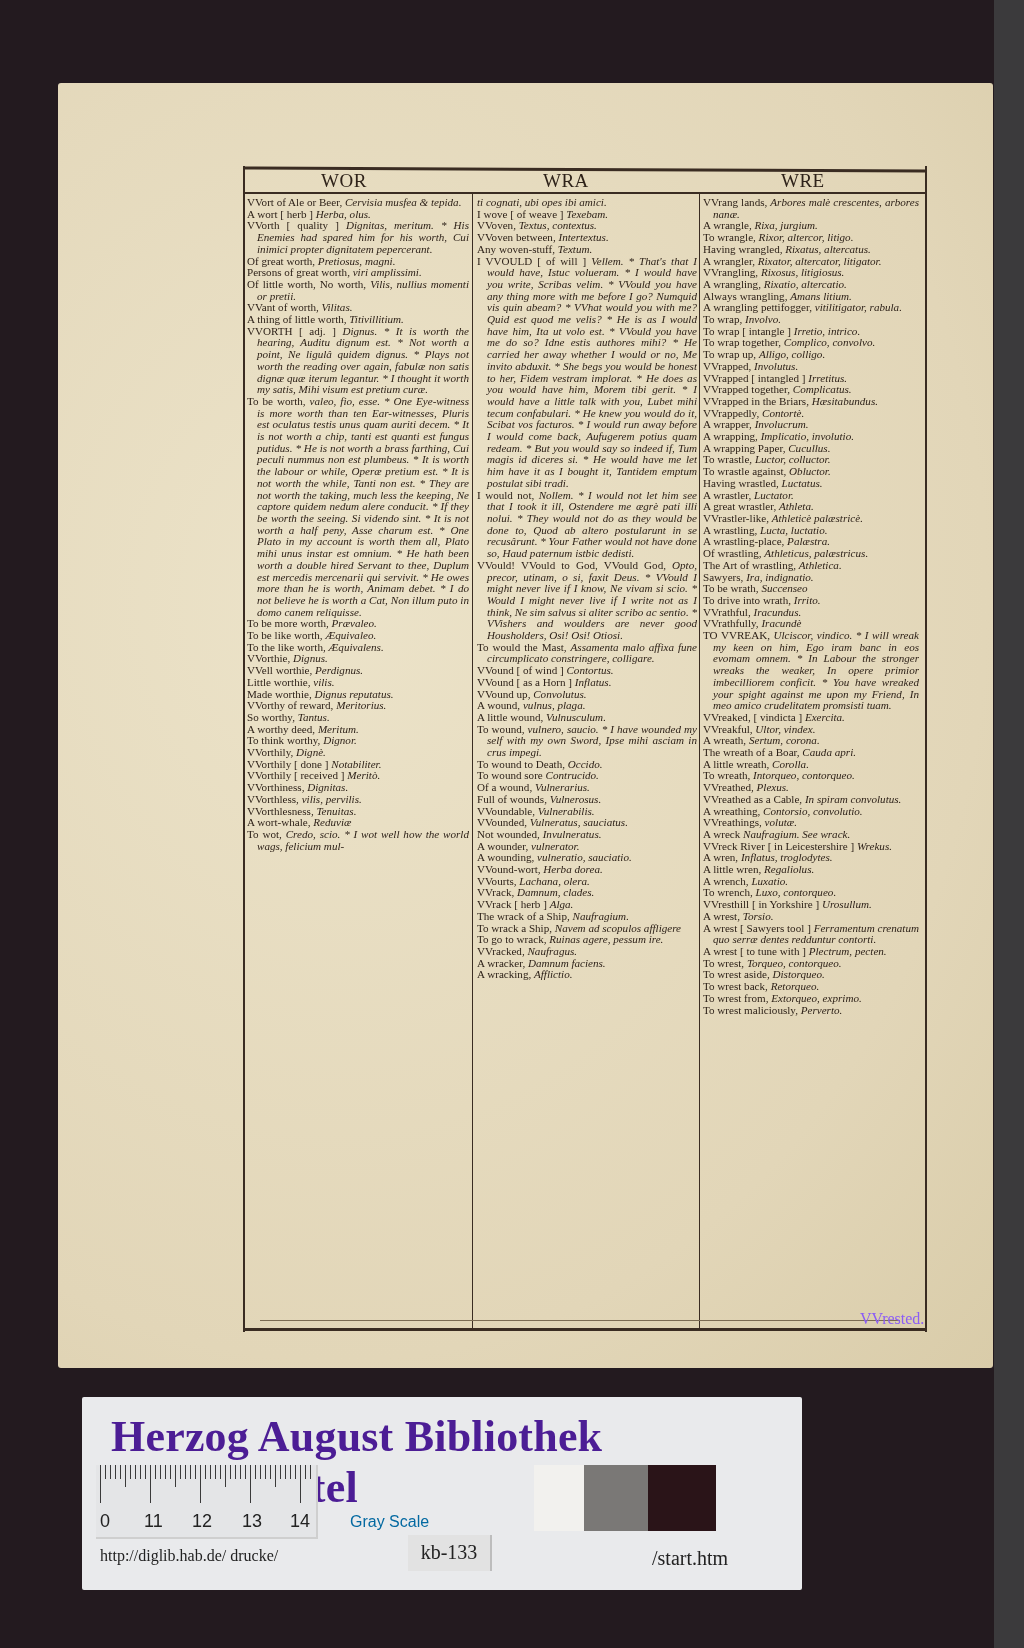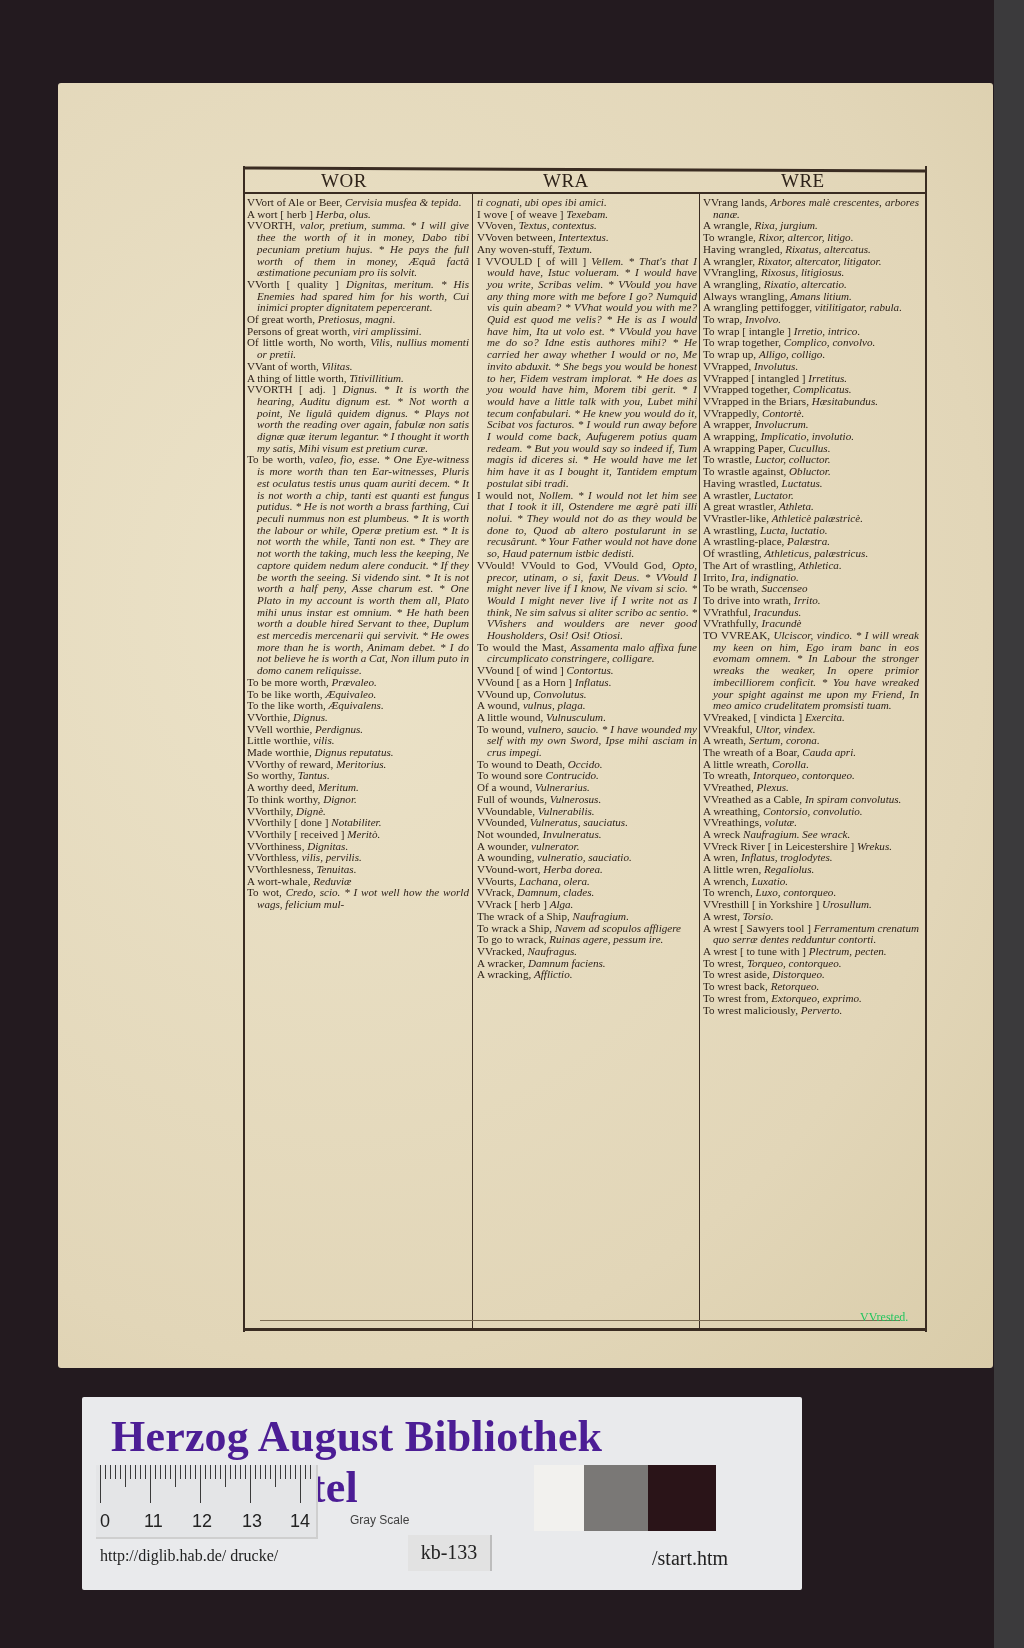--- a/index.html
+++ b/index.html
@@ -32,21 +32,21 @@
     position:absolute; top:197px; height:1125px; overflow:hidden;
     font-size:11.1px; line-height:11.7px; color:#2e2219;
   }
   .col1 { left:247px; width:222px; }
   .col2 { left:477px; width:220px; }
   .col3 { left:703px; width:216px; }
   .divider { position:absolute; top:194px; width:1px; height:1135px; background:#3a2c22; }
   .entry { margin:0; padding-left:10px; text-indent:-10px; text-align:justify; }
   .en { font-style:normal; }
   .la { font-style:italic; }
-  .catch { position:absolute; left:860px; top:1310px; font-size:12px; color:#22c55e; }
+  .catch { position:absolute; left:860px; top:1310px; font-size:16px; color:#8b5cf6; }
 
   
   .card {
     position:absolute; left:82px; top:1397px; width:720px; height:193px;
     background:#e9eaec; border-radius:2px;
   }
   .card-title {
     position:absolute; left:29px; top:14px; font-size:44px; font-weight:bold;
     color:#4c1d95; font-family:"Liberation Serif", serif; letter-spacing:0.2px;
   }
@@ -55,21 +55,21 @@
     background:#e4e5e7; border-right:2px solid #cfcfcf; border-bottom:2px solid #cfcfcf;
   }
   .ticks { position:absolute; left:4px; top:0; width:212px; height:40px; }
   .tick { position:absolute; top:0; width:1px; background:#3a3a3a; }
   .ruler-nums { position:absolute; left:4px; top:46px; width:216px; font-size:18px; font-family:"Liberation Sans", sans-serif; color:#222; }
   .ruler-nums span { position:absolute; }
   .kodak {
     position:absolute; left:248px; top:56px; font-family:"Liberation Sans", sans-serif;
     font-weight:bold; font-size:50px; color:#2b1a1c; letter-spacing:-1px;
   }
-  .gray-label { position:absolute; left:268px; top:116px; font-family:"Liberation Sans", sans-serif; font-size:12px; color:#404040; }
+  .gray-label { position:absolute; left:268px; top:116px; font-family:"Liberation Sans", sans-serif; font-size:16px; color:#0369a1; }
   .patch { position:absolute; top:68px; height:66px; }
   .patch.white { left:452px; width:50px; background:#f2f1ee; }
   .patch.mid { left:502px; width:64px; background:#7a7876; }
   .patch.dark { left:566px; width:68px; background:#2a1418; }
   .url-left { position:absolute; left:18px; top:150px; font-size:16px; color:#222; font-family:"Liberation Serif", serif; }
   .code-box {
     position:absolute; left:326px; top:138px; width:82px; height:36px;
     background:#e2e2e2; border-right:2px solid #bdbdbd;
     font-size:20px; color:#222; text-align:center; line-height:34px;
   }
@@ -89,21 +89,20 @@
   <span class="head" style="left:538px">WRE</span>
 </div>
 <div class="rule-head"></div>
 <div class="frame"></div>
 <div class="divider" style="left:472px"></div>
 <div class="divider" style="left:699px"></div>
 
 <div class="col col1">
     <p class="entry"><span class="en">VVort of Ale or Beer, </span><span class="la">Cervisia musfea &amp; tepida.</span></p>
     <p class="entry"><span class="en">A wort [ herb ] </span><span class="la">Herba, olus.</span></p>
-    <p class="entry"><span class="en">VVORTH, </span><span class="la">valor, pretium, summa. * I will give thee the worth of it in money, Dabo tibi pecuniam pretium hujus. * He pays the full worth of them in money, Æquâ factâ æstimatione pecuniam pro iis solvit.</span></p>
     <p class="entry"><span class="en">VVorth [ quality ] </span><span class="la">Dignitas, meritum. * His Enemies had spared him for his worth, Cui inimici propter dignitatem pepercerant.</span></p>
     <p class="entry"><span class="en">Of great worth, </span><span class="la">Pretiosus, magni.</span></p>
     <p class="entry"><span class="en">Persons of great worth, </span><span class="la">viri amplissimi.</span></p>
     <p class="entry"><span class="en">Of little worth, No worth, </span><span class="la">Vilis, nullius momenti or pretii.</span></p>
     <p class="entry"><span class="en">VVant of worth, </span><span class="la">Vilitas.</span></p>
     <p class="entry"><span class="en">A thing of little worth, </span><span class="la">Titivillitium.</span></p>
     <p class="entry"><span class="en">VVORTH [ adj. ] </span><span class="la">Dignus. * It is worth the hearing, Auditu dignum est. * Not worth a point, Ne ligulâ quidem dignus. * Plays not worth the reading over again, fabulæ non satis dignæ quæ iterum legantur. * I thought it worth my satis, Mihi visum est pretium curæ.</span></p>
     <p class="entry"><span class="en">To be worth, </span><span class="la">valeo, fio, esse. * One Eye-witness is more worth than ten Ear-witnesses, Pluris est oculatus testis unus quam auriti decem. * It is not worth a chip, tanti est quanti est fungus putidus. * He is not worth a brass farthing, Cui peculi nummus non est plumbeus. * It is worth the labour or while, Operæ pretium est. * It is not worth the while, Tanti non est. * They are not worth the taking, much less the keeping, Ne captore quidem nedum alere conducit. * If they be worth the seeing. Si videndo sint. * It is not worth a half peny, Asse charum est. * One Plato in my account is worth them all, Plato mihi unus instar est omnium. * He hath been worth a double hired Servant to thee, Duplum est mercedis mercenarii qui servivit. * He owes more than he is worth, Animam debet. * I do not believe he is worth a Cat, Non illum puto in domo canem reliquisse.</span></p>
     <p class="entry"><span class="en">To be more worth, </span><span class="la">Prævaleo.</span></p>
     <p class="entry"><span class="en">To be like worth, </span><span class="la">Æquivaleo.</span></p>
@@ -186,21 +185,21 @@
     <p class="entry"><span class="en">To wrastle, </span><span class="la">Luctor, colluctor.</span></p>
     <p class="entry"><span class="en">To wrastle against, </span><span class="la">Obluctor.</span></p>
     <p class="entry"><span class="en">Having wrastled, </span><span class="la">Luctatus.</span></p>
     <p class="entry"><span class="en">A wrastler, </span><span class="la">Luctator.</span></p>
     <p class="entry"><span class="en">A great wrastler, </span><span class="la">Athleta.</span></p>
     <p class="entry"><span class="en">VVrastler-like, </span><span class="la">Athleticè palæstricè.</span></p>
     <p class="entry"><span class="en">A wrastling, </span><span class="la">Lucta, luctatio.</span></p>
     <p class="entry"><span class="en">A wrastling-place, </span><span class="la">Palæstra.</span></p>
     <p class="entry"><span class="en">Of wrastling, </span><span class="la">Athleticus, palæstricus.</span></p>
     <p class="entry"><span class="en">The Art of wrastling, </span><span class="la">Athletica.</span></p>
-    <p class="entry"><span class="en">Irrito, </span><span class="la">Ira, indignatio.</span></p>
+    <p class="entry"><span class="en">Sawyers, </span><span class="la">Ira, indignatio.</span></p>
     <p class="entry"><span class="en">To be wrath, </span><span class="la">Succenseo</span></p>
     <p class="entry"><span class="en">To drive into wrath, </span><span class="la">Irrito.</span></p>
     <p class="entry"><span class="en">VVrathful, </span><span class="la">Iracundus.</span></p>
     <p class="entry"><span class="en">VVrathfully, </span><span class="la">Iracundè</span></p>
     <p class="entry"><span class="en">TO VVREAK, </span><span class="la">Ulciscor, vindico. * I will wreak my keen on him, Ego iram banc in eos evomam omnem. * In Labour the stronger wreaks the weaker, In opere primior imbecilliorem conficit. * You have wreaked your spight against me upon my Friend, In meo amico crudelitatem promsisti tuam.</span></p>
     <p class="entry"><span class="en">VVreaked, [ vindicta ] </span><span class="la">Exercita.</span></p>
     <p class="entry"><span class="en">VVreakful, </span><span class="la">Ultor, vindex.</span></p>
     <p class="entry"><span class="en">A wreath, </span><span class="la">Sertum, corona.</span></p>
     <p class="entry"><span class="en">The wreath of a Boar, </span><span class="la">Cauda apri.</span></p>
     <p class="entry"><span class="en">A little wreath, </span><span class="la">Corolla.</span></p>

